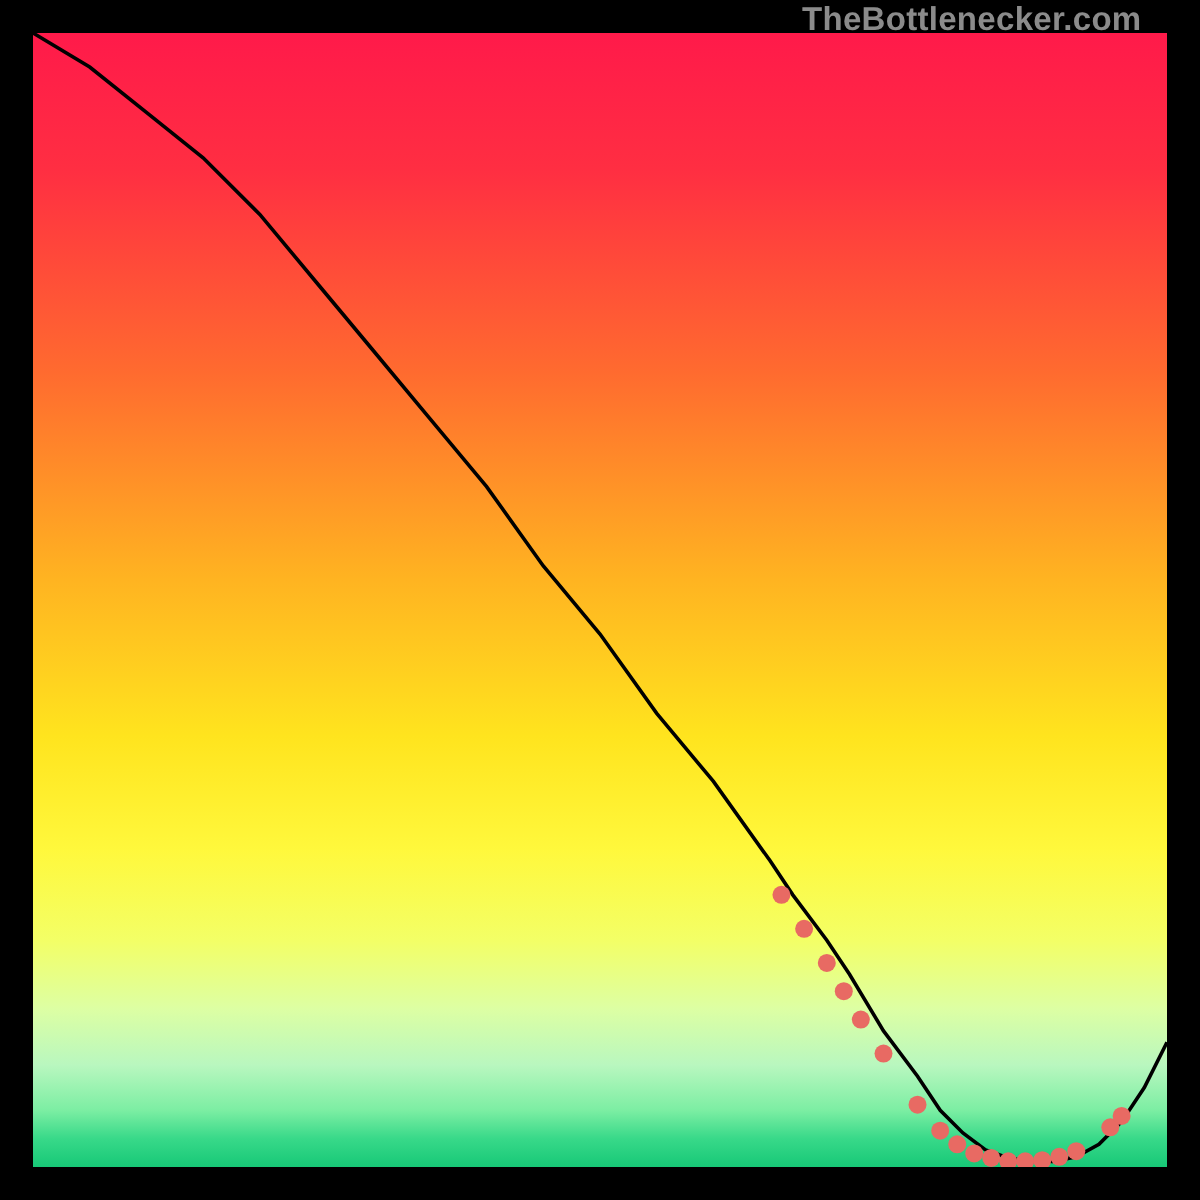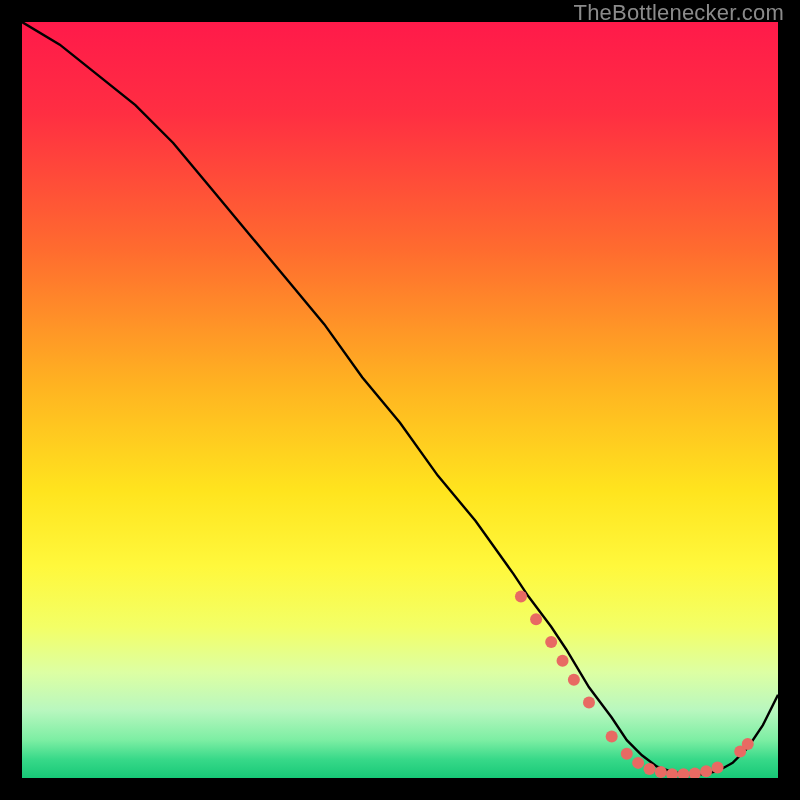--- a/index.html
+++ b/index.html
@@ -22,24 +22,24 @@
   .plot {
     position: absolute;
     left: 0;
     top: 0;
     width: 756px;
     height: 756px;
   }
   .watermark {
     position: absolute;
     top: 0px;
-    right: 16px;
+    right: 39px;
     font-size: 22px;
     color: #8b8b8b;
-    font-weight: 400;
+    font-weight: 700;
     letter-spacing: 0.2px;
   }
   svg { display: block; }
 </style>
 </head>
 <body>
 
 <div class="frame">
   <svg class="plot" viewBox="0 0 756 756">
     <defs>

